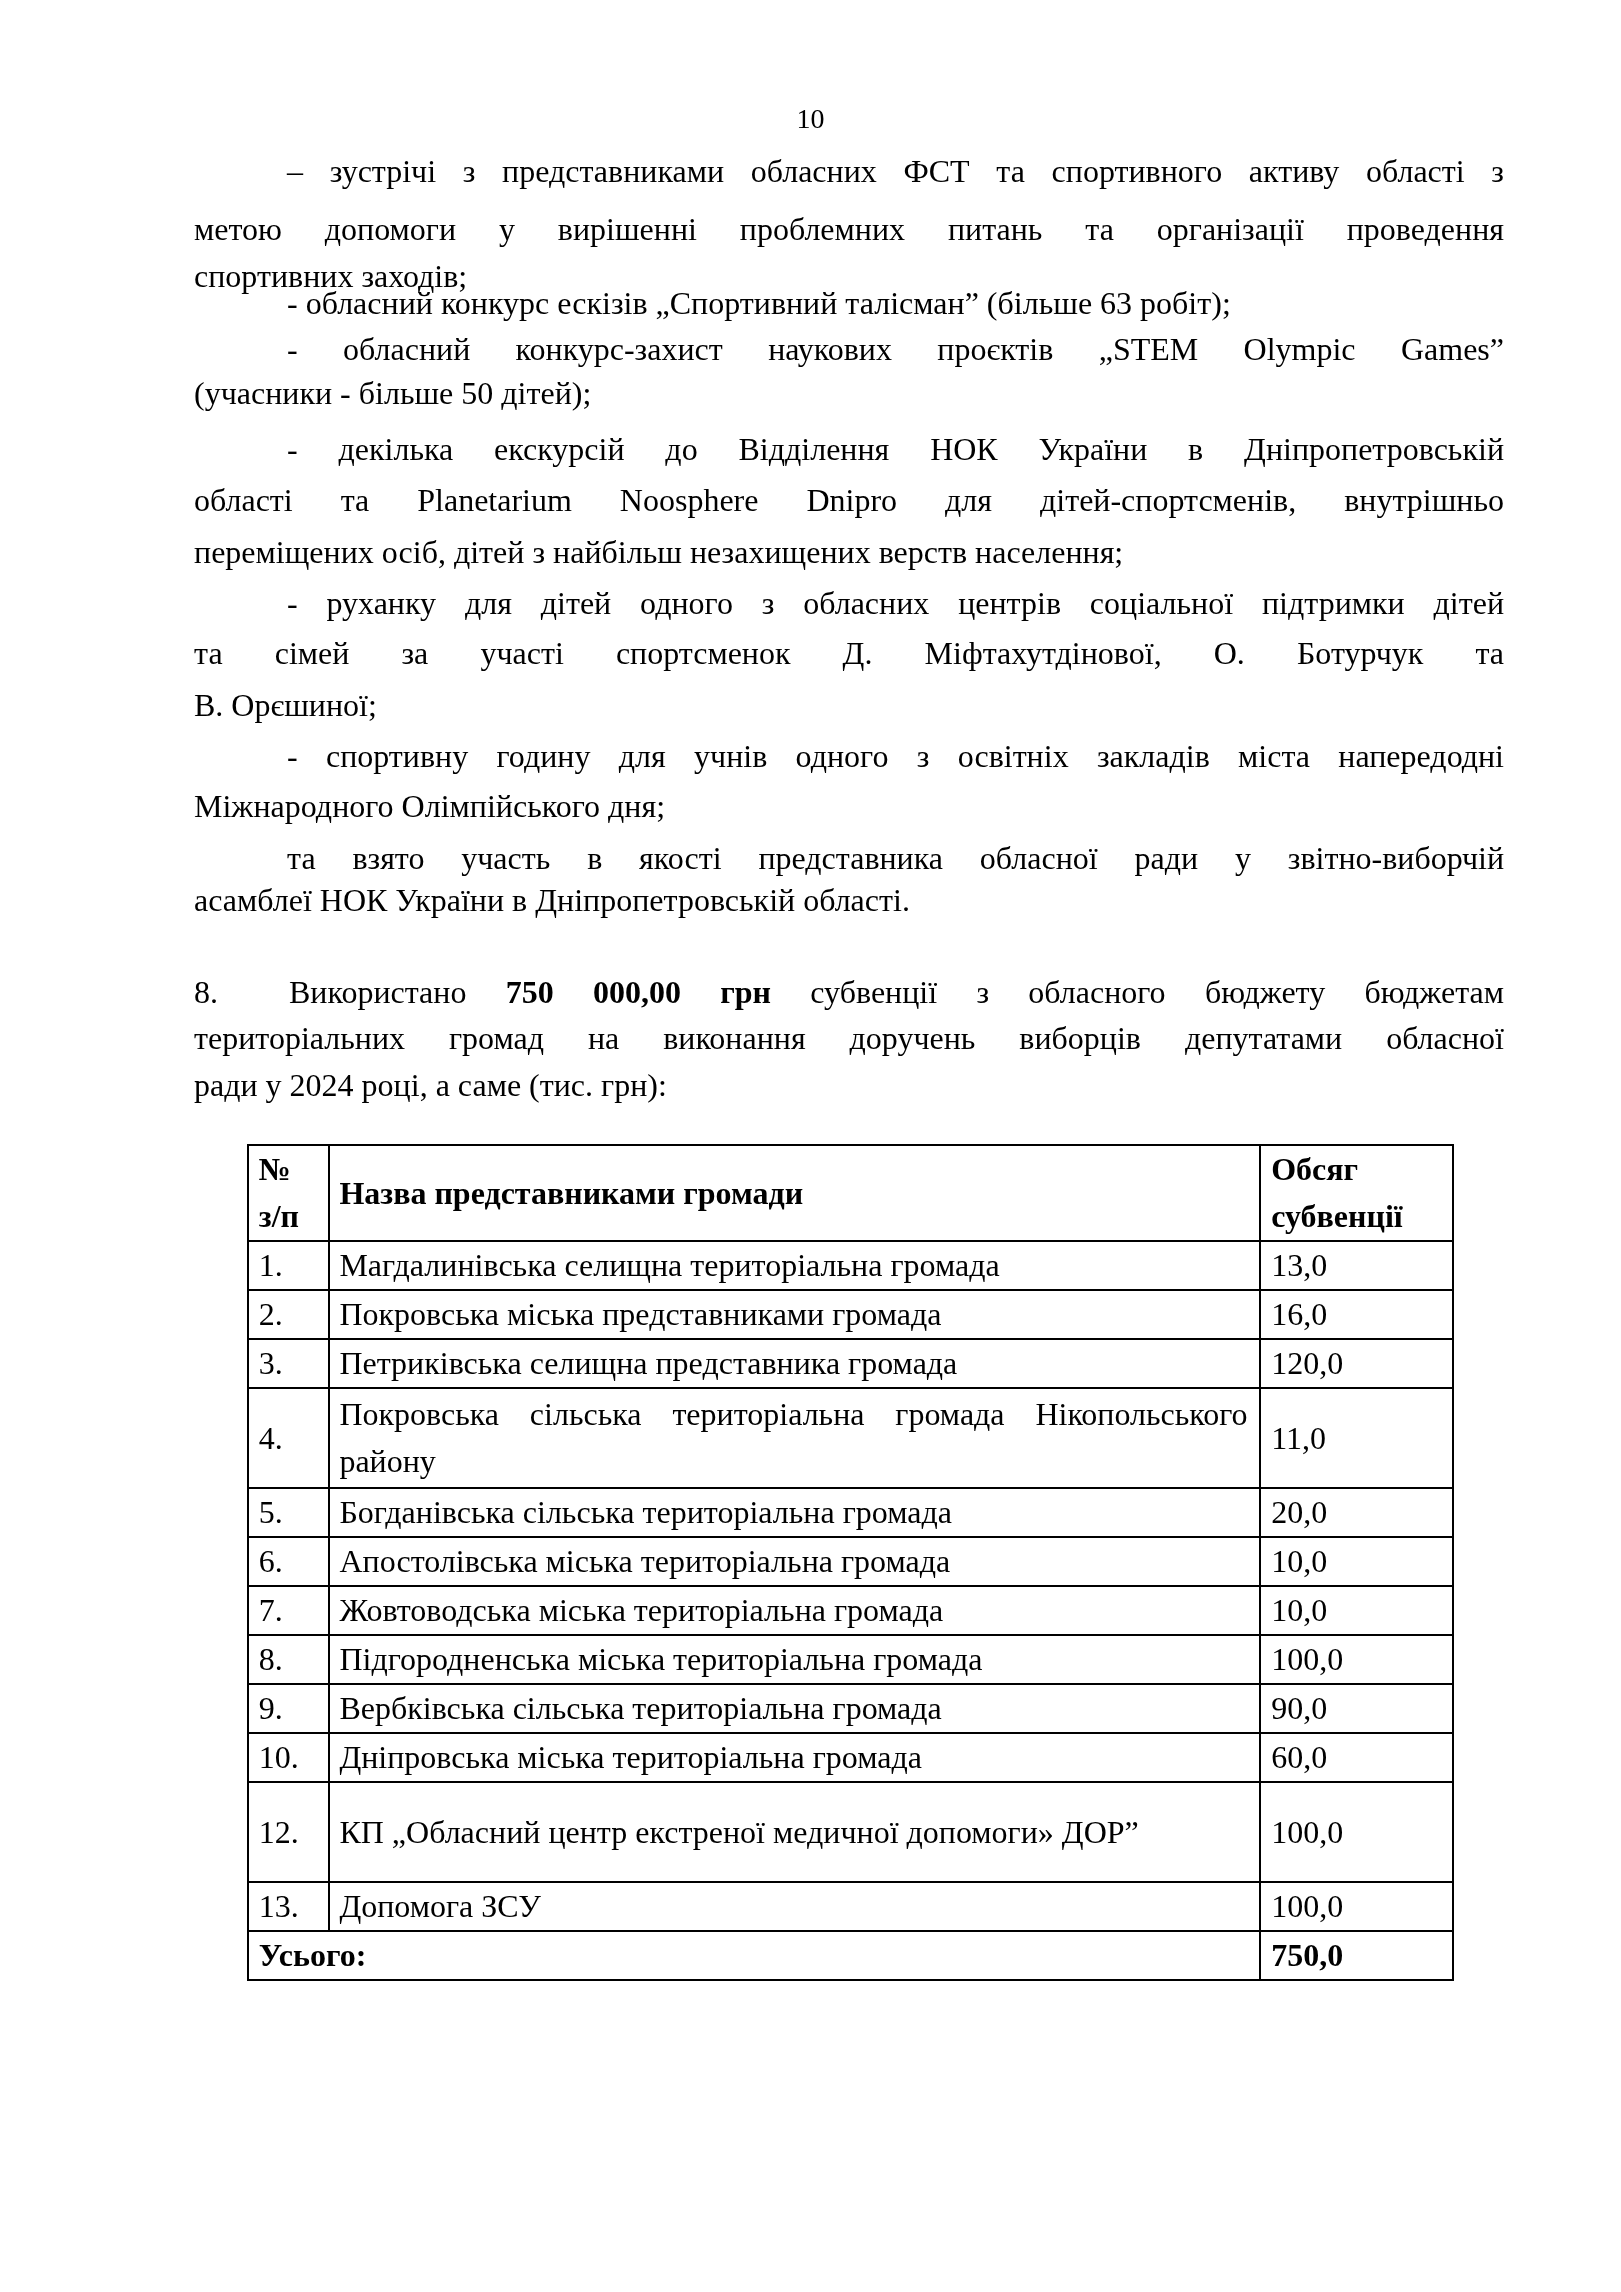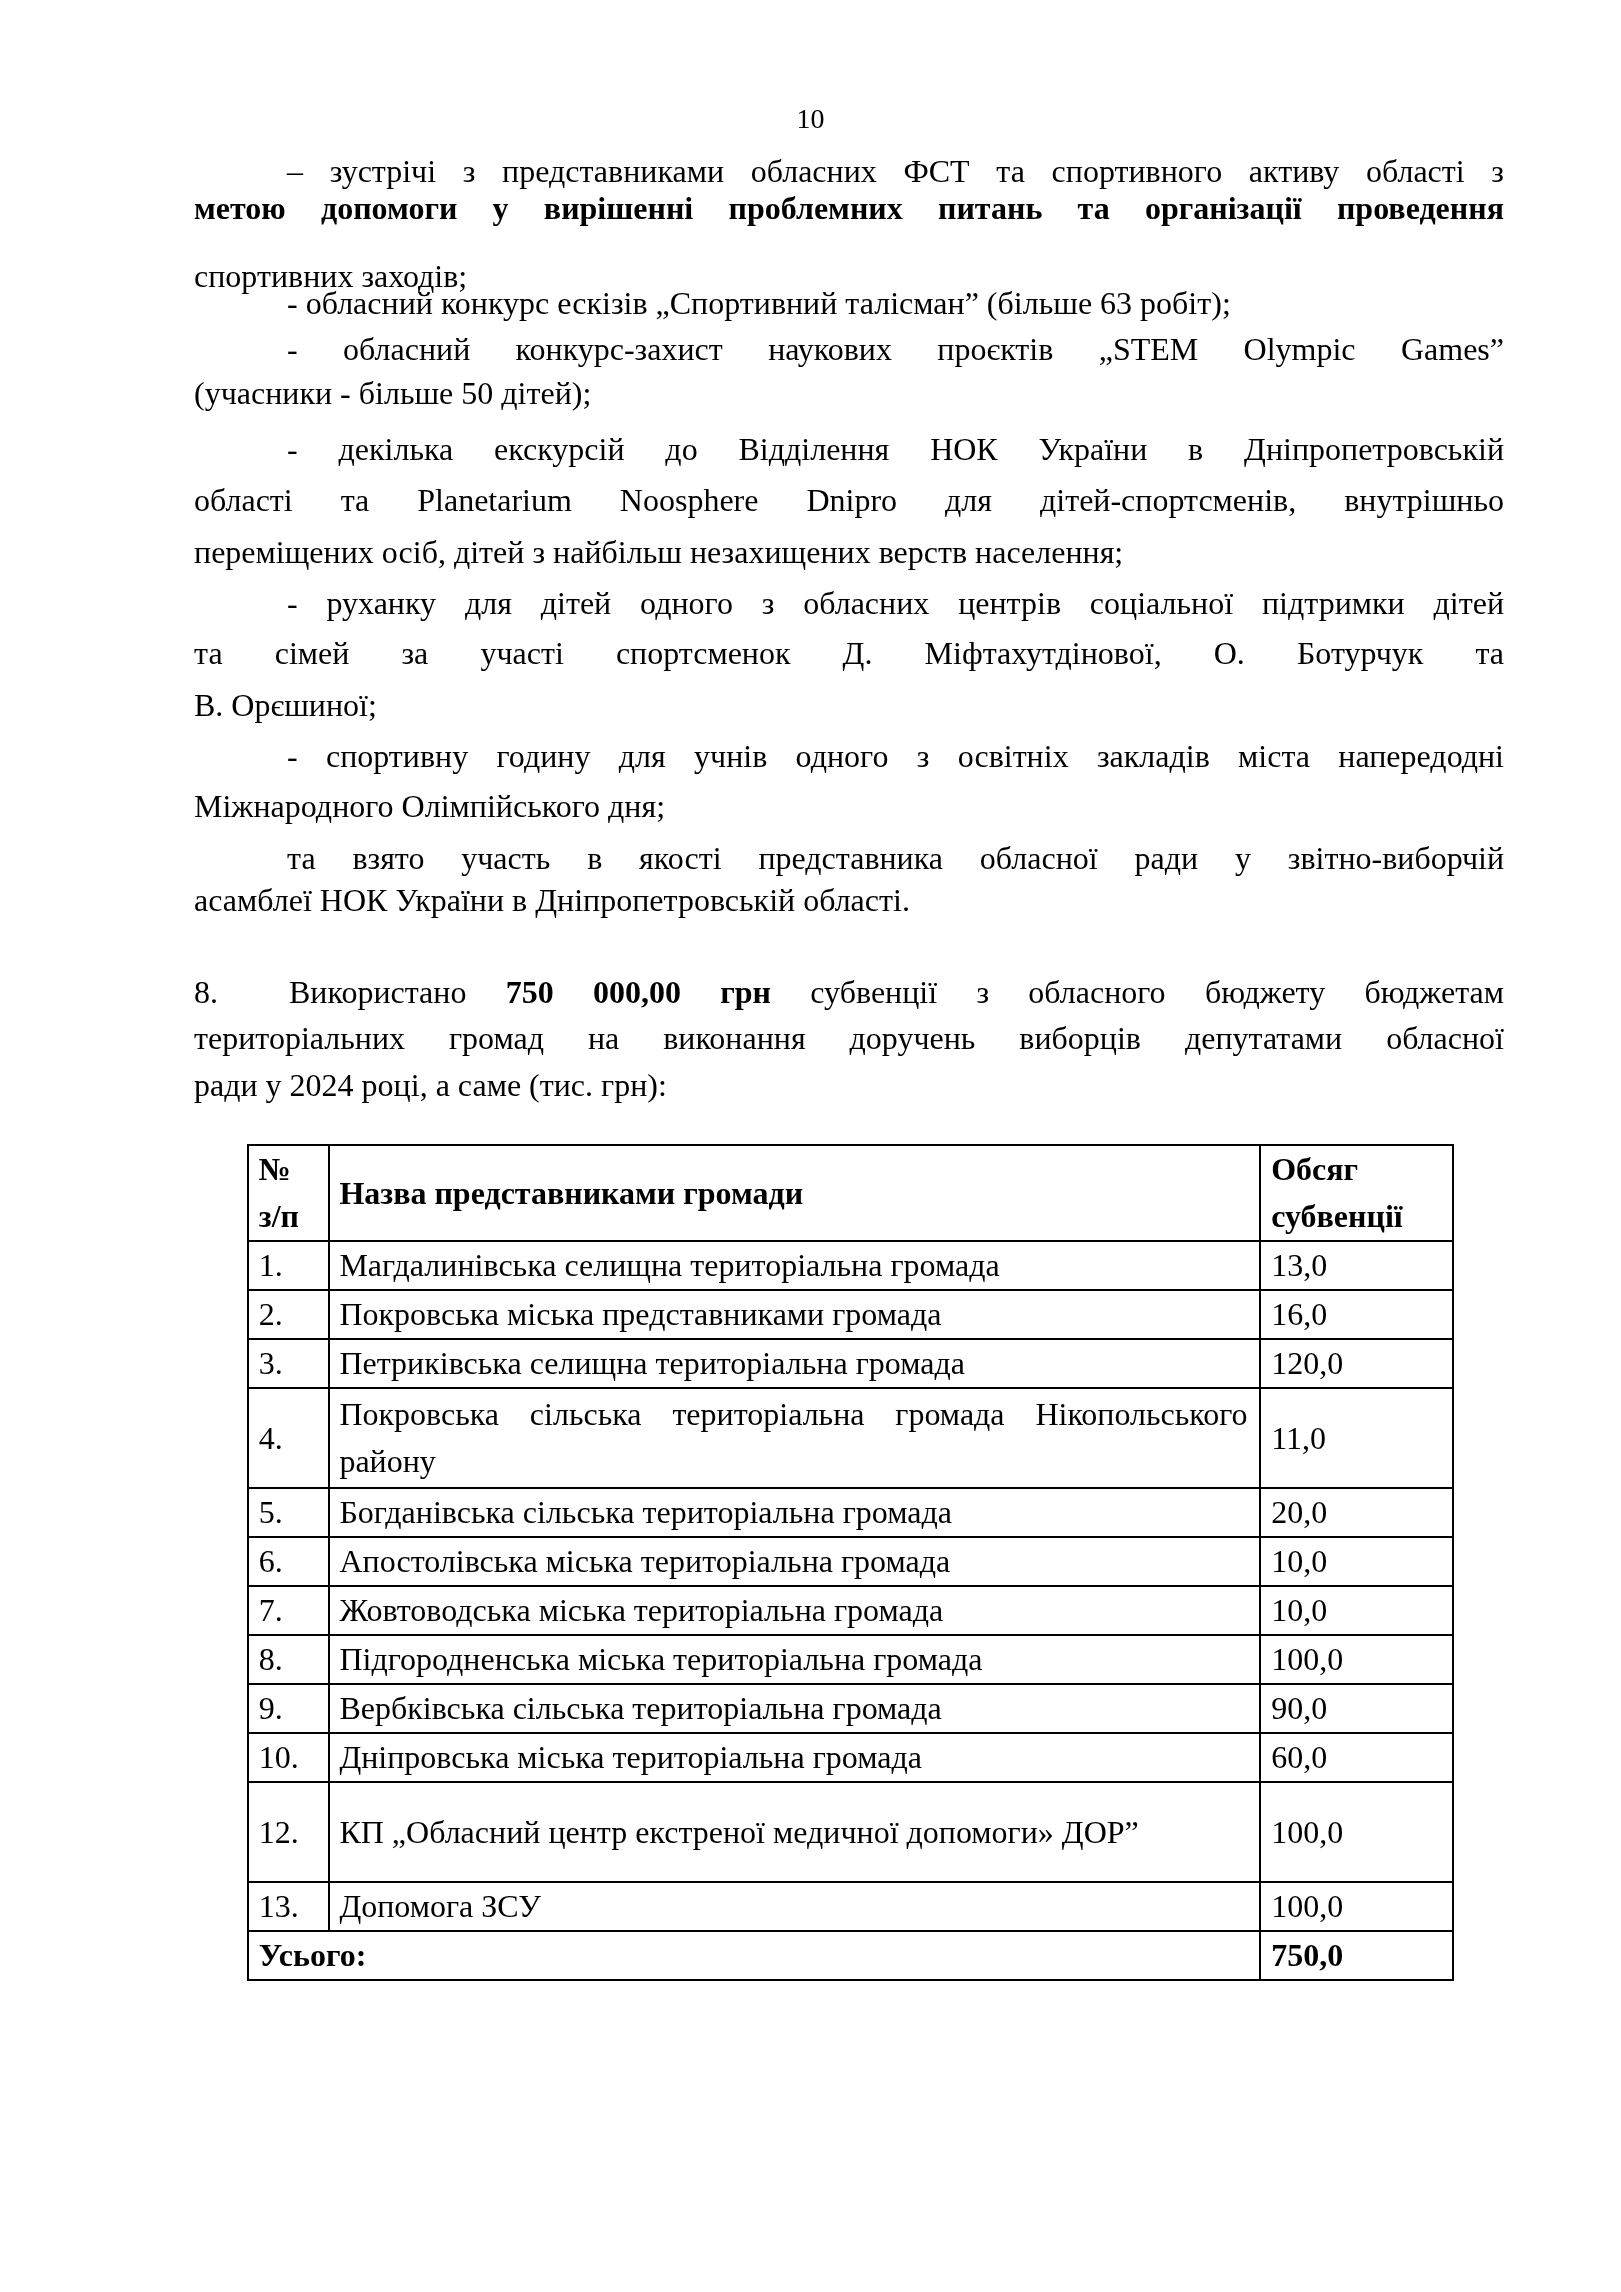--- a/index.html
+++ b/index.html
@@ -22,21 +22,21 @@
   table.subv tr.double td { height: 98px; }
   table.subv tr.total td { font-weight: bold; height: 47px; }
 </style>
 </head>
 <body>
 
 <div class="page-number">10</div>
 
 <div id="lines">
     <div class="line indent" style="top: 151px;">– зустрічі з представниками обласних ФСТ та спортивного активу області з</div>
-    <div class="line" style="top: 188px; font-weight: bold;">метою допомоги у вирішенні проблемних питань та організації проведення</div>
+    <div class="line" style="top: 209px;">метою допомоги у вирішенні проблемних питань та організації проведення</div>
     <div class="line last" style="top: 239px; margin-top: 17px;">спортивних заходів;</div>
     <div class="line indent last" style="top: 283px;">- обласний конкурс ескізів „Спортивний талісман” (більше 63 робіт);</div>
     <div class="line indent" style="top: 329px;">- обласний конкурс-захист наукових проєктів „STEM Olympic Games”</div>
     <div class="line last" style="top: 373px;">(учасники - більше 50 дітей);</div>
     <div class="line indent" style="top: 429px;">- декілька екскурсій до Відділення НОК України в Дніпропетровській</div>
     <div class="line" style="top: 480px;">області та Planetarium Noosphere Dnipro для дітей-спортсменів, внутрішньо</div>
     <div class="line last" style="top: 532px;">переміщених осіб, дітей з найбільш незахищених верств населення;</div>
     <div class="line indent" style="top: 583px;">- руханку для дітей одного з обласних центрів соціальної підтримки дітей</div>
     <div class="line" style="top: 633px;">та сімей за участі спортсменок Д. Міфтахутдінової, О. Ботурчук та</div>
     <div class="line last" style="top: 685px;">В. Орєшиної;</div>
@@ -72,21 +72,21 @@
         <td class="name">Магдалинівська селищна територіальна громада</td>
         <td class="c-amt">13,0</td>
       </tr>
       <tr class="single">
         <td class="c-num">2.</td>
         <td class="name">Покровська міська представниками громада</td>
         <td class="c-amt">16,0</td>
       </tr>
       <tr class="single">
         <td class="c-num">3.</td>
-        <td class="name">Петриківська селищна територіальна громада</td>
+        <td class="name">Петриківська селищна представника громада</td>
         <td class="c-amt">120,0</td>
       </tr>
       <tr class="double">
         <td class="c-num">4.</td>
         <td class="name multi">Покровська сільська територіальна громада Нікопольського району</td>
         <td class="c-amt">11,0</td>
       </tr>
       <tr class="single">
         <td class="c-num">5.</td>
         <td class="name">Богданівська сільська територіальна громада</td>

